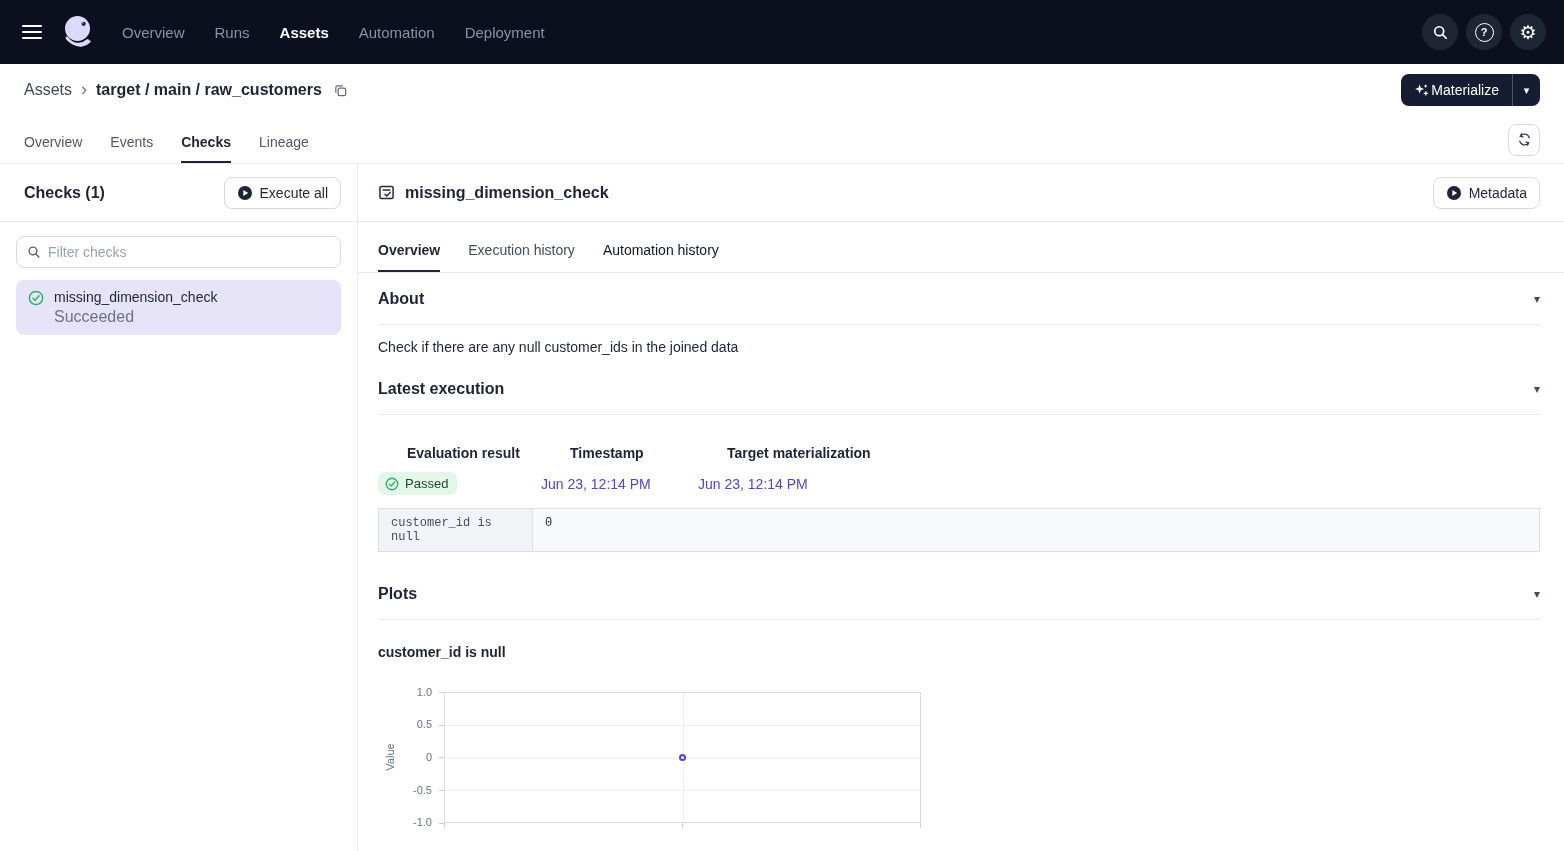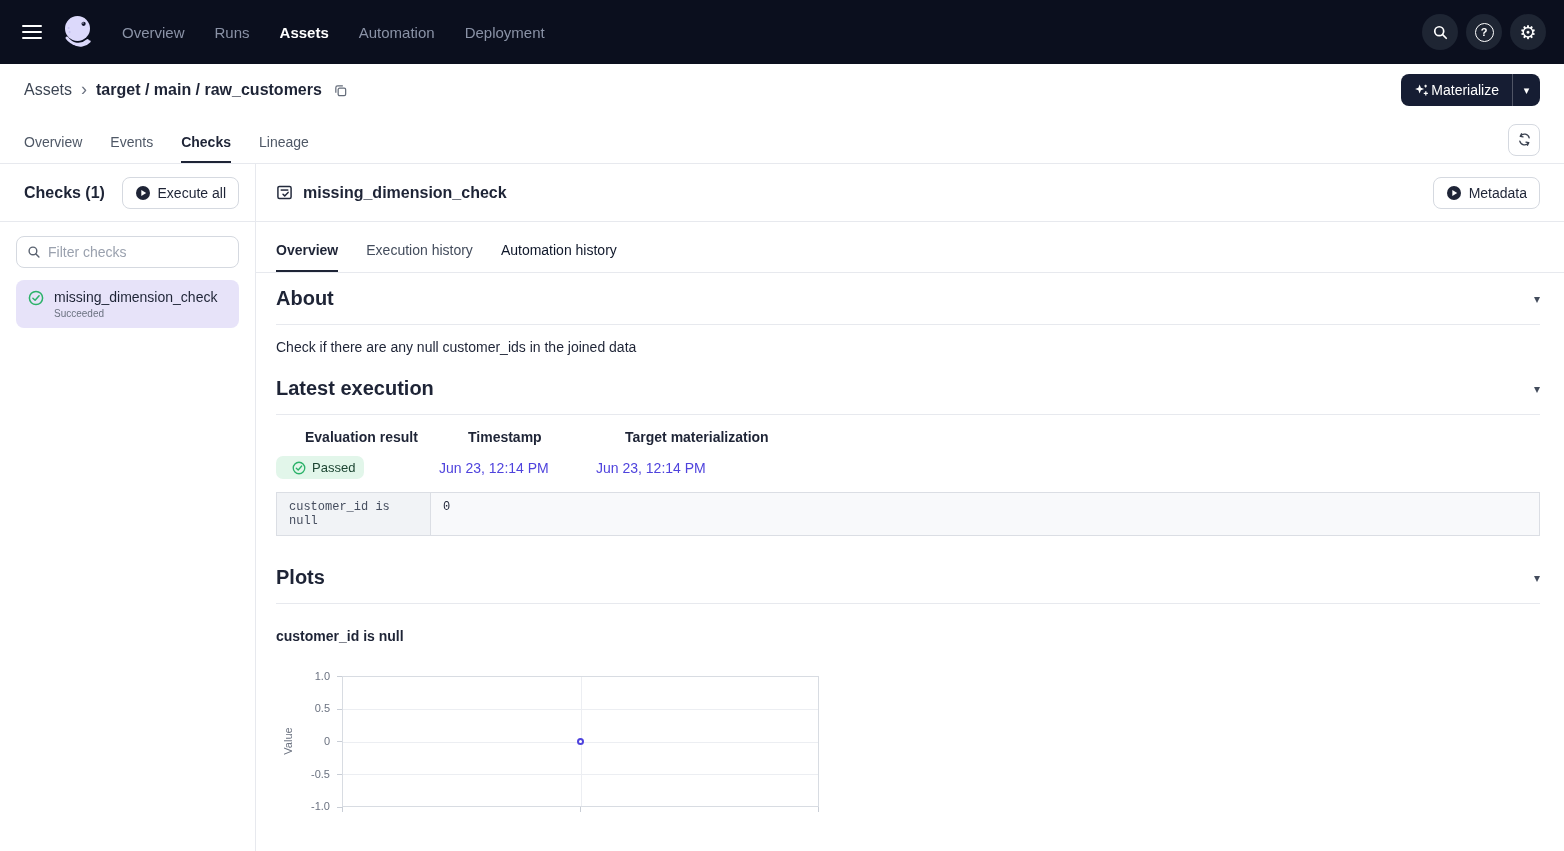--- a/index.html
+++ b/index.html
@@ -34,53 +34,53 @@
   
   .asset-tabs-row { height:48px; border-bottom:1px solid #E7E9EE; display:flex; align-items:center; justify-content:space-between; padding:0 24px; }
   .asset-tabs { display:flex; gap:28px; align-self:stretch; align-items:flex-end; }
   .asset-tab { font-size:14px; color:#4F5866; padding-bottom:13px; cursor:pointer; }
   .asset-tab.active { color:#1E2436; font-weight:600; padding-bottom:11px; border-bottom:2px solid #1E2436; }
   .refresh-btn { width:32px; height:32px; border:1px solid #D5D9E0; border-radius:8px; background:#fff; display:flex; align-items:center; justify-content:center; cursor:pointer; }
 
   
   .content { display:flex; height:687px; }
 
-  .sidebar { width:256px; flex-shrink:0; border-right:1px solid #E7E9EE; }
+  .sidebar { width:358px; flex-shrink:0; border-right:1px solid #E7E9EE; }
   .sidebar-header { height:58px; border-bottom:1px solid #E7E9EE; display:flex; align-items:center; justify-content:space-between; padding:0 16px 0 24px; }
   .panel-title { font-size:16px; font-weight:700; }
   .btn { display:inline-flex; align-items:center; gap:7px; height:32px; padding:0 12px; border:1px solid #D5D9E0; border-radius:8px; background:#fff; font-size:14px; color:#1E2436; cursor:pointer; white-space:nowrap; }
   .filter-box { margin:14px 16px 0; height:32px; border:1px solid #D5D9E0; border-radius:8px; display:flex; align-items:center; gap:7px; padding:0 10px; background:#fff; }
   .filter-box input { border:none; outline:none; width:100%; font-size:14px; color:#1E2436; font-family:inherit; background:transparent; }
   .filter-box input::placeholder { color:#9AA1AE; }
   .check-item { margin:12px 16px; background:#E7E3F9; border-radius:8px; padding:9px 12px; display:flex; gap:10px; cursor:pointer; }
   .check-item .ic { margin-top:1px; flex-shrink:0; display:flex; }
   .check-name { font-size:14px; color:#1E2436; }
-  .check-status { font-size:10px; color:#6B7280; margin-top:3px; }
+  .check-status { font-size:16px; color:#6B7280; margin-top:3px; }
 
   .main { flex:1; display:flex; flex-direction:column; overflow:hidden; }
   .main-header { height:58px; flex-shrink:0; border-bottom:1px solid #E7E9EE; display:flex; align-items:center; justify-content:space-between; padding:0 24px 0 20px; }
   .main-title-wrap { display:flex; align-items:center; gap:10px; }
   .main-title { font-size:16px; font-weight:700; }
   .main-tabs { height:51px; flex-shrink:0; border-bottom:1px solid #E7E9EE; display:flex; align-items:flex-end; gap:28px; padding:0 20px; }
   .main-tab { font-size:14px; padding-bottom:14px; cursor:pointer; color:#434C5C; }
   .main-tab.active { color:#1E2436; font-weight:600; padding-bottom:12px; border-bottom:2px solid #1E2436; }
   .main-tab.disabled { color:#0f172a; }
   .main-body { flex:1; overflow:hidden; padding:0 24px 0 20px; }
 
   .section-header { height:52px; display:flex; align-items:center; justify-content:space-between; border-bottom:1px solid #E7E9EE; }
-  .section-title { font-size:20px; font-weight:700; }
+  .section-title { font-size:16px; font-weight:700; }
   .section-caret { color:#434C5C; font-size:12px; cursor:pointer; }
   .about-desc { margin:14px 0 8px; font-size:14px; color:#1E2436; }
   .mt6 { margin-top:6px; }
 
-  .exec-row { display:flex; margin-top:14px;padding-left:29px; }
+  .exec-row { display:flex; margin-top:30px;padding-left:29px; }
   .exec-col1 { width:163px; } .exec-col2 { width:157px; }
   .col-label { font-size:14px; font-weight:600; color:#1E2436; }
   .exec-vals { display:flex; margin-top:11px; align-items:center; }
-  .badge-passed { display:inline-flex; align-items:center; gap:6px; background:#E2F6EA; border-radius:7px; padding:4px 9px 4px 16px; font-size:13px; color:#1C4532; }
+  .badge-passed { display:inline-flex; align-items:center; gap:6px; background:#E2F6EA; border-radius:7px; padding:4px 9px 4px 7px; font-size:13px; color:#1C4532; }
   .ts-link { font-size:14px; color:#4F43DD; text-decoration:none; cursor:pointer; }
 
   .metadata-title { margin-top:24px; font-size:14px; font-weight:700; }
   .meta-table { margin-top:13px; border:1px solid #DBDEE4; display:flex; font-family:"Liberation Mono","DejaVu Sans Mono",monospace; font-size:12px; }
   .meta-key { width:154px; flex-shrink:0; padding:7px 12px; background:#F1F3F6; border-right:1px solid #DBDEE4; color:#454D5E; }
   .meta-val { flex:1; padding:7px 12px; background:#F8F9FB; color:#1E2436; }
 
   .plots-header { margin-top:16px; }
   .plot-title { margin-top:24px; font-size:14px; font-weight:700; }
 

